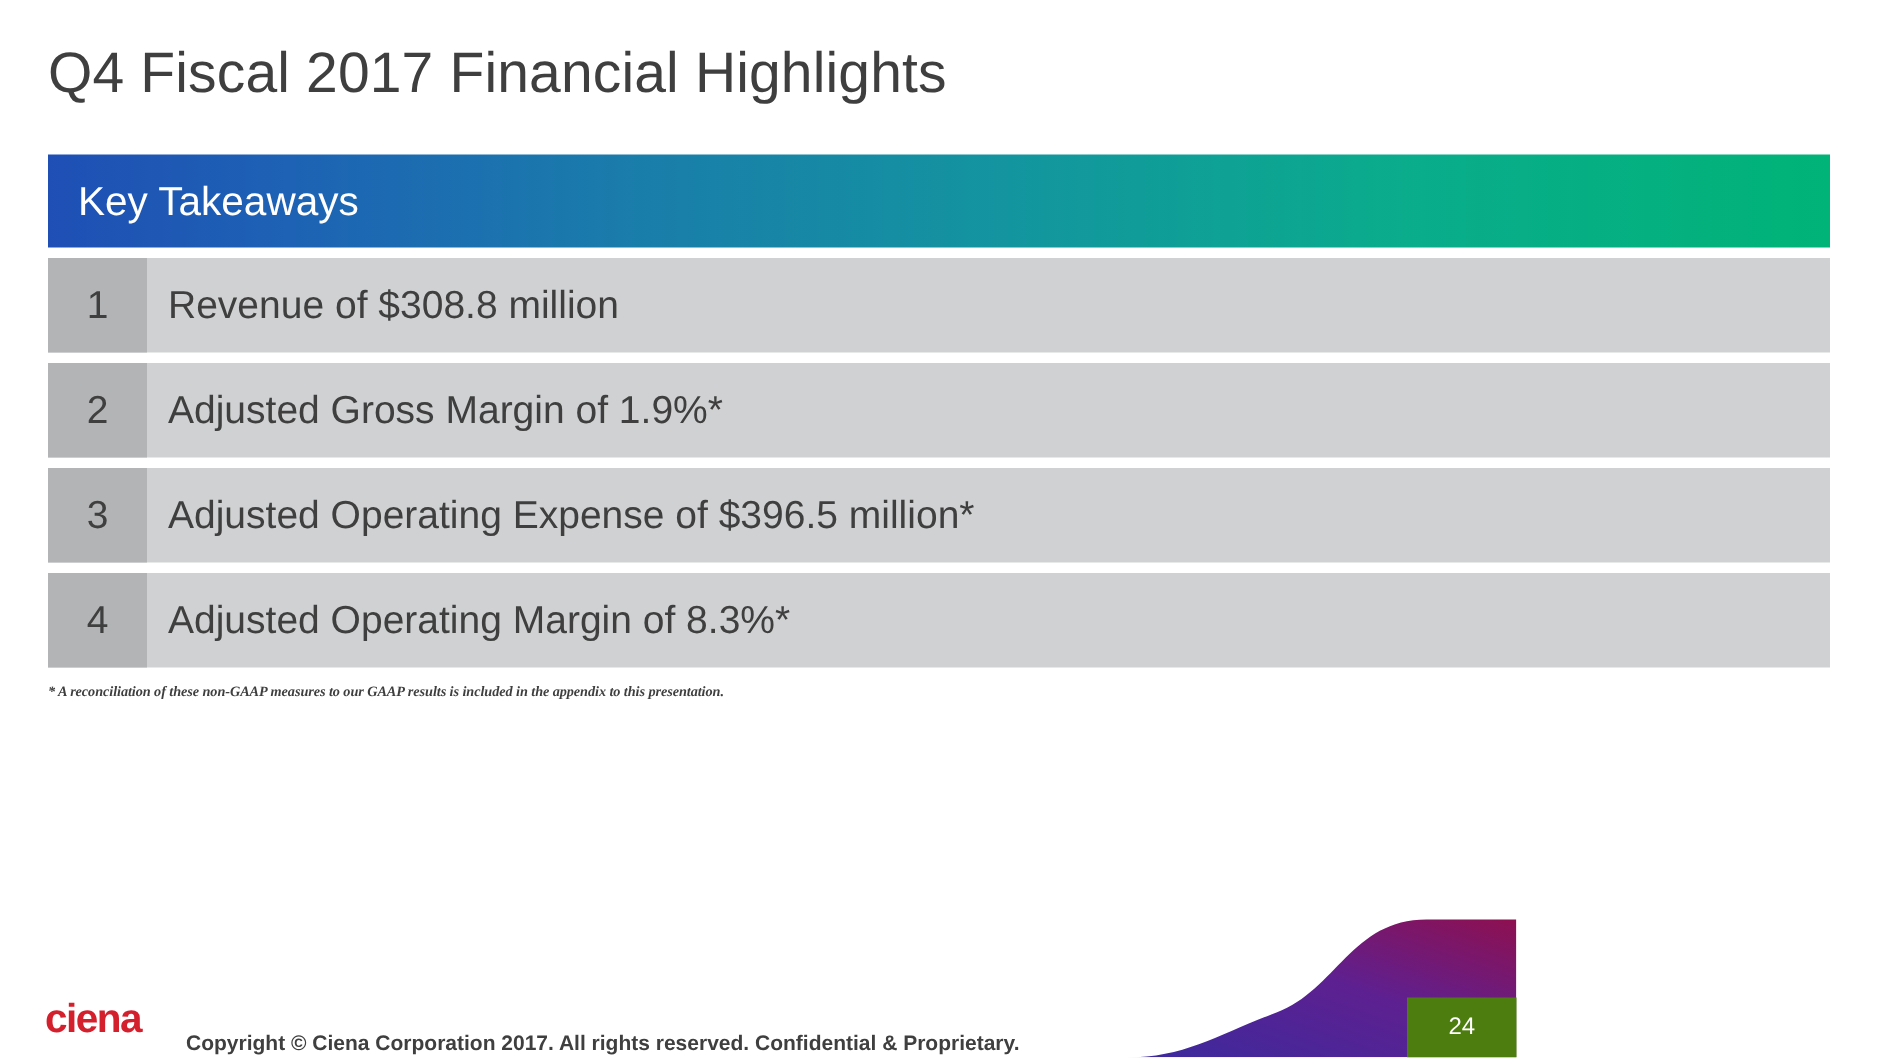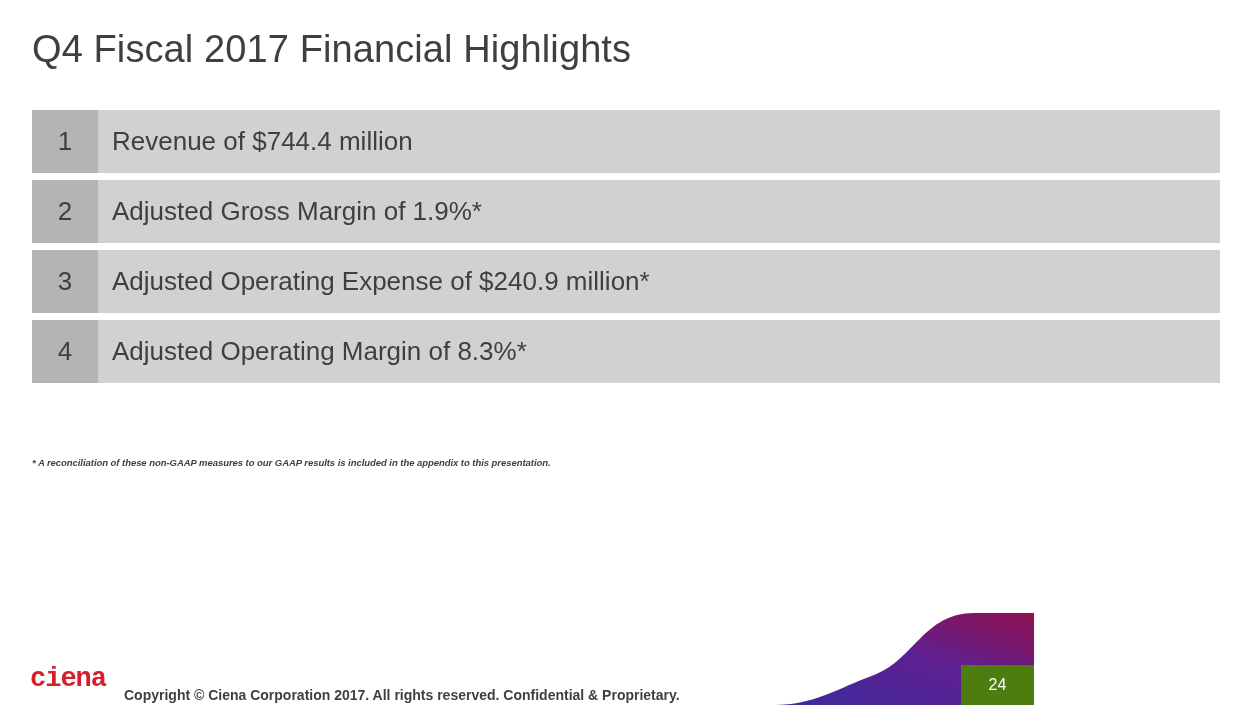--- a/index.html
+++ b/index.html
@@ -12,21 +12,20 @@
     background: #ffffff;
     font-family: "Liberation Sans", sans-serif;
     color: #404040;
     overflow: hidden;
     position: relative;
   }
   .slide {
     position: relative;
     width: 1011px;
     height: 705px;
-    padding-left: 23px;
   }
   .slide-title {
     position: absolute;
     left: 32px;
     top: 28px;
     font-size: 38px;
     font-weight: normal;
     color: #3f3f3f;
     letter-spacing: 0.1px;
     white-space: nowrap;
@@ -76,30 +75,31 @@
   }
   .footnote {
     position: absolute;
     left: 32px;
     top: 457px;
     font-size: 9.5px;
     font-style: italic;
     font-weight: bold;
     color: #3f3f3f;
     letter-spacing: -0.05px;
+    font-family: Liberation Serif, serif;
   }
   .logo {
     position: absolute;
     left: 30px;
     top: 666px;
     width: 85px;
     height: 26px;
   }
   .logo-text {
-    font-family: Liberation Mono, monospace;
+    font-family: Liberation Sans, sans-serif;
     font-size: 27px;
     font-weight: bold;
     color: #d4202d;
     line-height: 26px;
     letter-spacing: -1px;
   }
   .copyright {
     position: absolute;
     left: 124px;
     top: 687px;
@@ -131,34 +131,37 @@
 </style>
 </head>
 <body>
 
 <div class="slide">
 
   <div class="slide-title">Q4 Fiscal 2017 Financial Highlights</div>
 
   <div class="table">
 
+    <div class="table-header">
+      <span class="table-header-label">Key Takeaways</span>
+    </div>
 
     <div class="row">
       <div class="row-num">1</div>
-      <div class="row-text">Revenue of $744.4 million</div>
+      <div class="row-text">Revenue of $308.8 million</div>
     </div>
 
     <div class="row">
       <div class="row-num">2</div>
       <div class="row-text">Adjusted Gross Margin of 1.9%*</div>
     </div>
 
     <div class="row">
       <div class="row-num">3</div>
-      <div class="row-text">Adjusted Operating Expense of $240.9 million*</div>
+      <div class="row-text">Adjusted Operating Expense of $396.5 million*</div>
     </div>
 
     <div class="row">
       <div class="row-num">4</div>
       <div class="row-text">Adjusted Operating Margin of 8.3%*</div>
     </div>
 
   </div>
 
   <div class="footnote">* A reconciliation of these non-GAAP measures to our GAAP results is included in the appendix to this presentation.</div>

